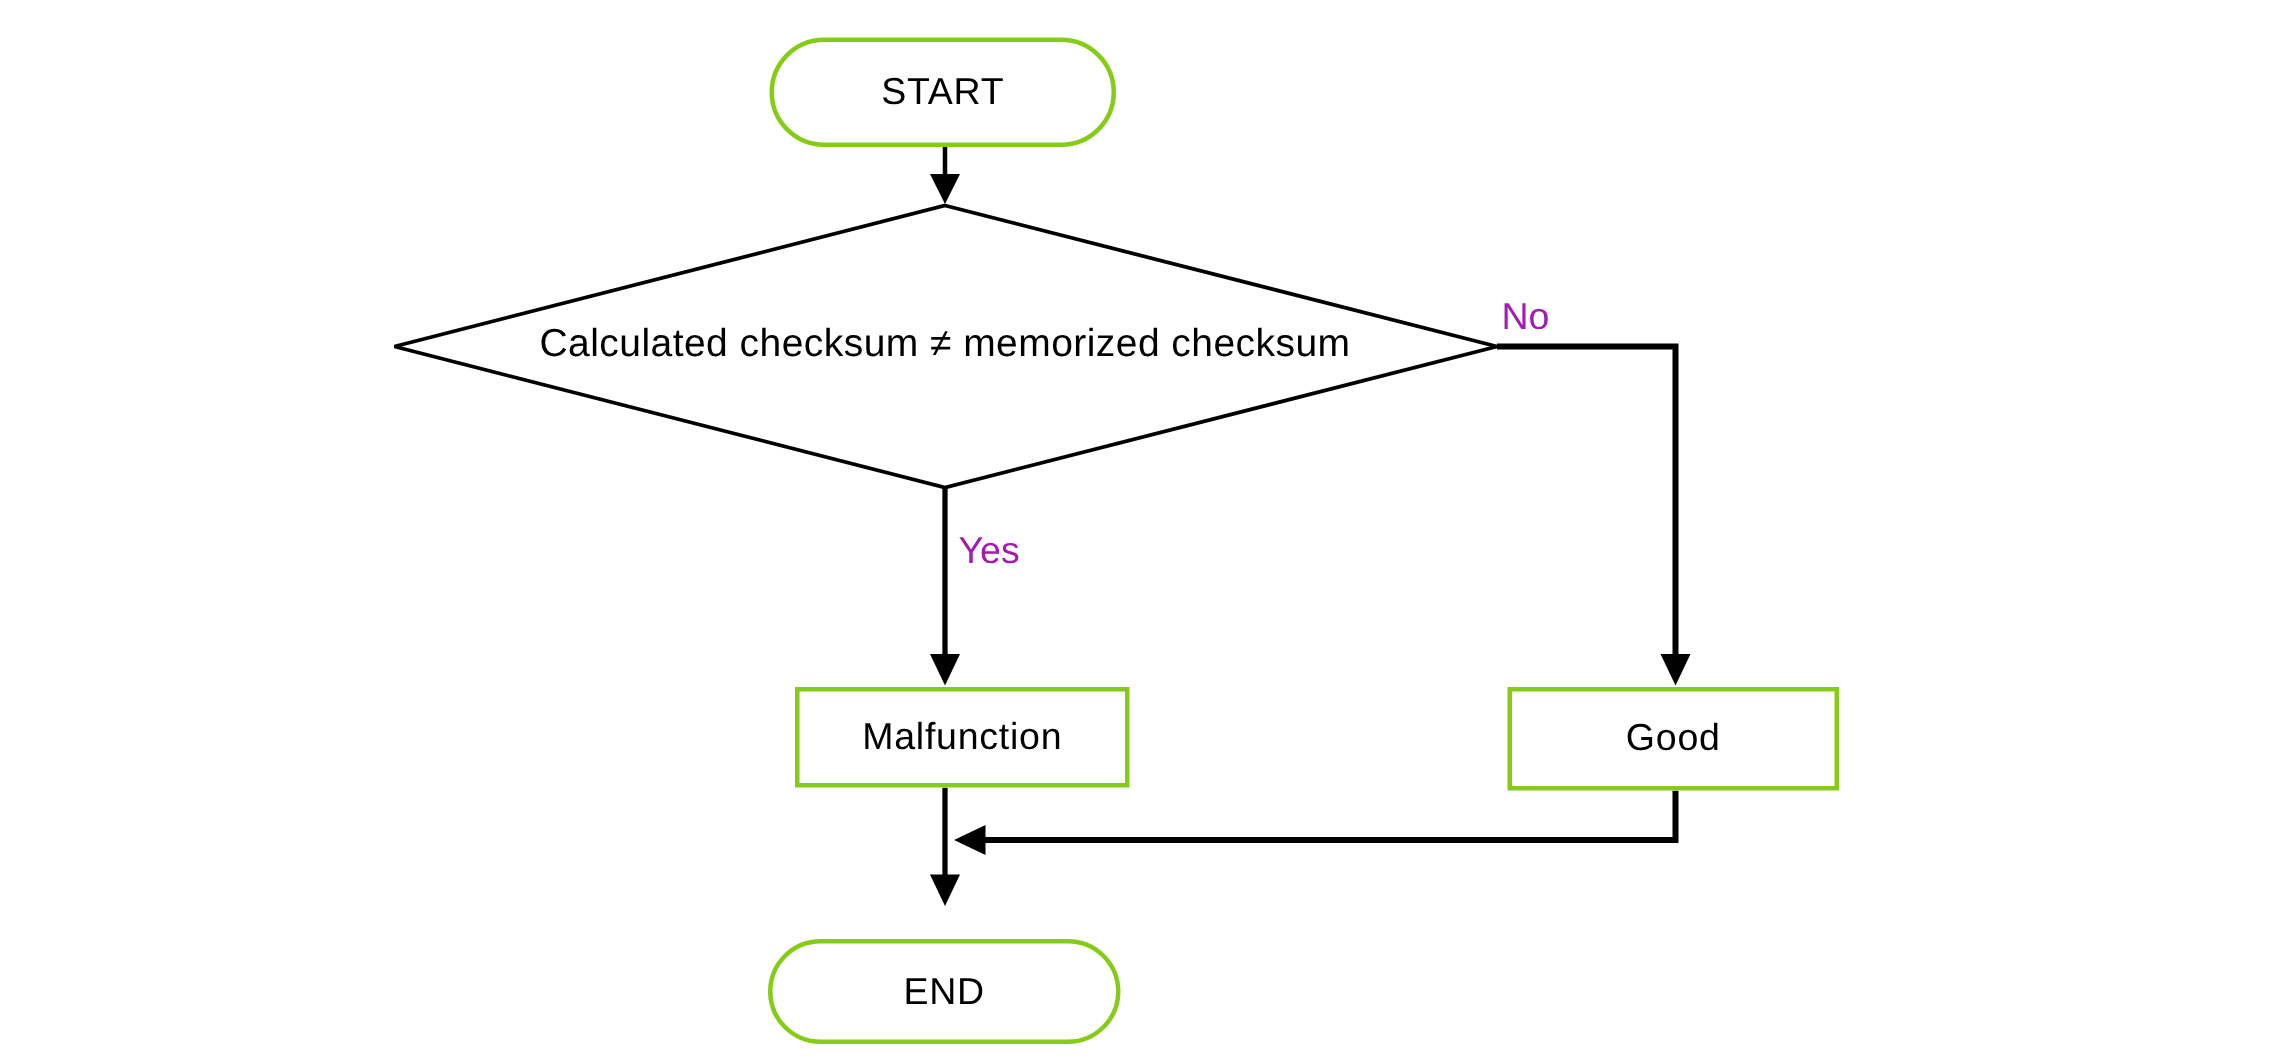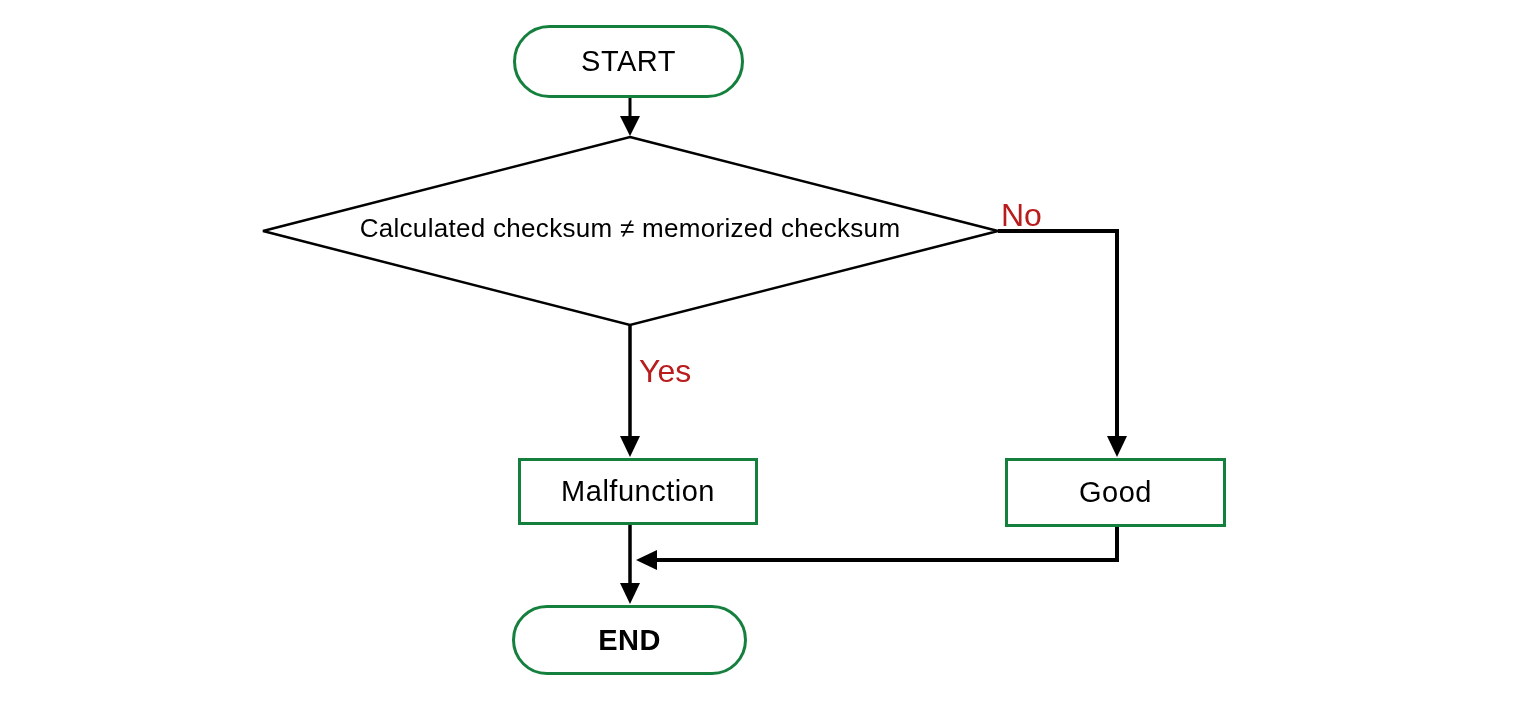--- a/index.html
+++ b/index.html
@@ -20,47 +20,47 @@
     left: 0;
     top: 0;
   }
   .node {
     position: absolute;
     display: flex;
     align-items: center;
     justify-content: center;
     box-sizing: border-box;
     background: #ffffff;
-    border: 3px solid #15803d;
+    border: 3px solid #84cc16;
     color: #000000;
-    font-size: 29px;
+    font-size: 25px;
     letter-spacing: 0.5px;
     text-align: center;
   }
   .terminator {
     border-radius: 37px;
   }
   .node-start { left: 513px; top: 25px;  width: 231px; height: 73px; }
-  .node-end   { left: 512px; top: 605px; width: 235px; height: 70px; font-weight: bold; }
-  .node-malfunction { left: 518px; top: 458px; width: 240px; height: 67px; }
+  .node-end   { left: 512px; top: 626px; width: 235px; height: 70px; }
+  .node-malfunction { left: 530px; top: 458px; width: 223px; height: 67px; }
   .node-good        { left: 1005px; top: 458px; width: 221px; height: 69px; align-items: center; }
   .decision-label {
     position: absolute;
     left: 300px;
     top: 213px;
     width: 660px;
     text-align: center;
     font-size: 26px;
     color: #000000;
     letter-spacing: 0.3px;
   }
   .edge-label {
     position: absolute;
-    font-size: 32px;
-    color: #b91c1c;
+    font-size: 25px;
+    color: #a21caf;
     text-align: right;
   }
   .label-yes { left: 639px; top: 333px; margin-top: 20px; }
   .label-no  { left: 1001px; top: 197px; }
 </style>
 </head>
 <body>
 
 <div class="canvas">
 

